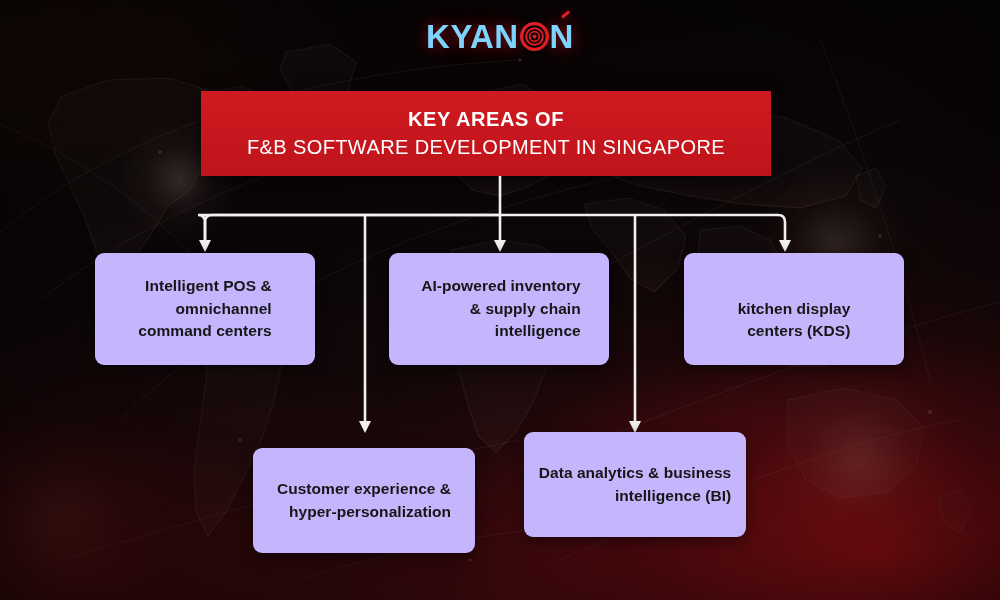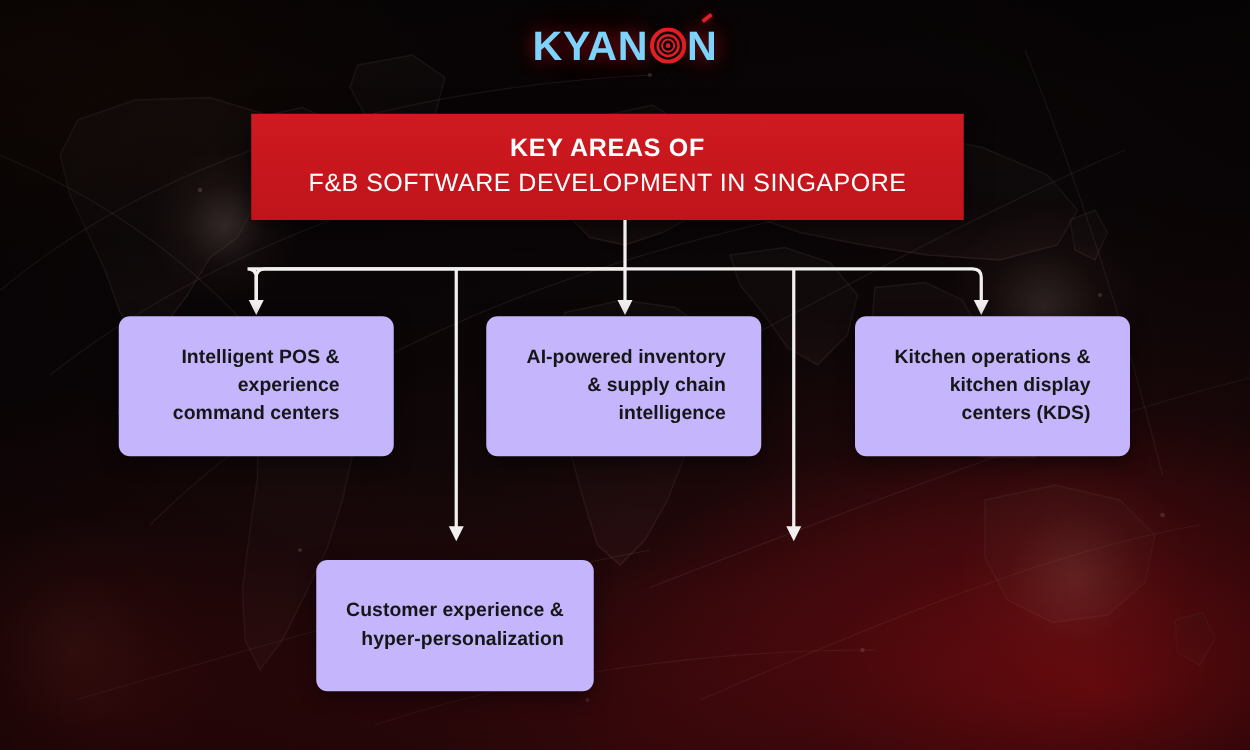--- a/index.html
+++ b/index.html
@@ -294,42 +294,48 @@
       <polygon points="500,252 494,240 506,240"></polygon>
       <polygon points="785,252 779,240 791,240"></polygon>
       <polygon points="365,433 359,421 371,421"></polygon>
       <polygon points="635,433 629,421 641,421"></polygon>
     </g>
   </svg>
 
   <div class="card" id="card-0">
     <div class="card-text">
       <span>Intelligent POS &amp;</span><br>
-      <span>experience</span><br>
+      <span>omnichannel</span><br>
       <span>command centers</span>
     </div>
   </div>
 
   <div class="card" id="card-1">
     <div class="card-text">
       <span>AI-powered inventory</span><br>
       <span>&amp; supply chain</span><br>
       <span>intelligence</span>
     </div>
   </div>
 
   <div class="card" id="card-2">
     <div class="card-text">
-      <span>Kitchen operations &amp;</span><br>
+      <br>
       <span>kitchen display</span><br>
       <span>centers (KDS)</span>
     </div>
   </div>
 
   <div class="card" id="card-3">
     <div class="card-text">
       <span>Customer experience &amp;</span><br>
       <span>hyper-personalization</span>
     </div>
   </div>
 
+  <div class="card" id="card-4">
+    <div class="card-text">
+      <span>Data analytics &amp; business</span><br>
+      <span>intelligence (BI)</span>
+    </div>
+  </div>
 
 </div>
 
 </body></html>

